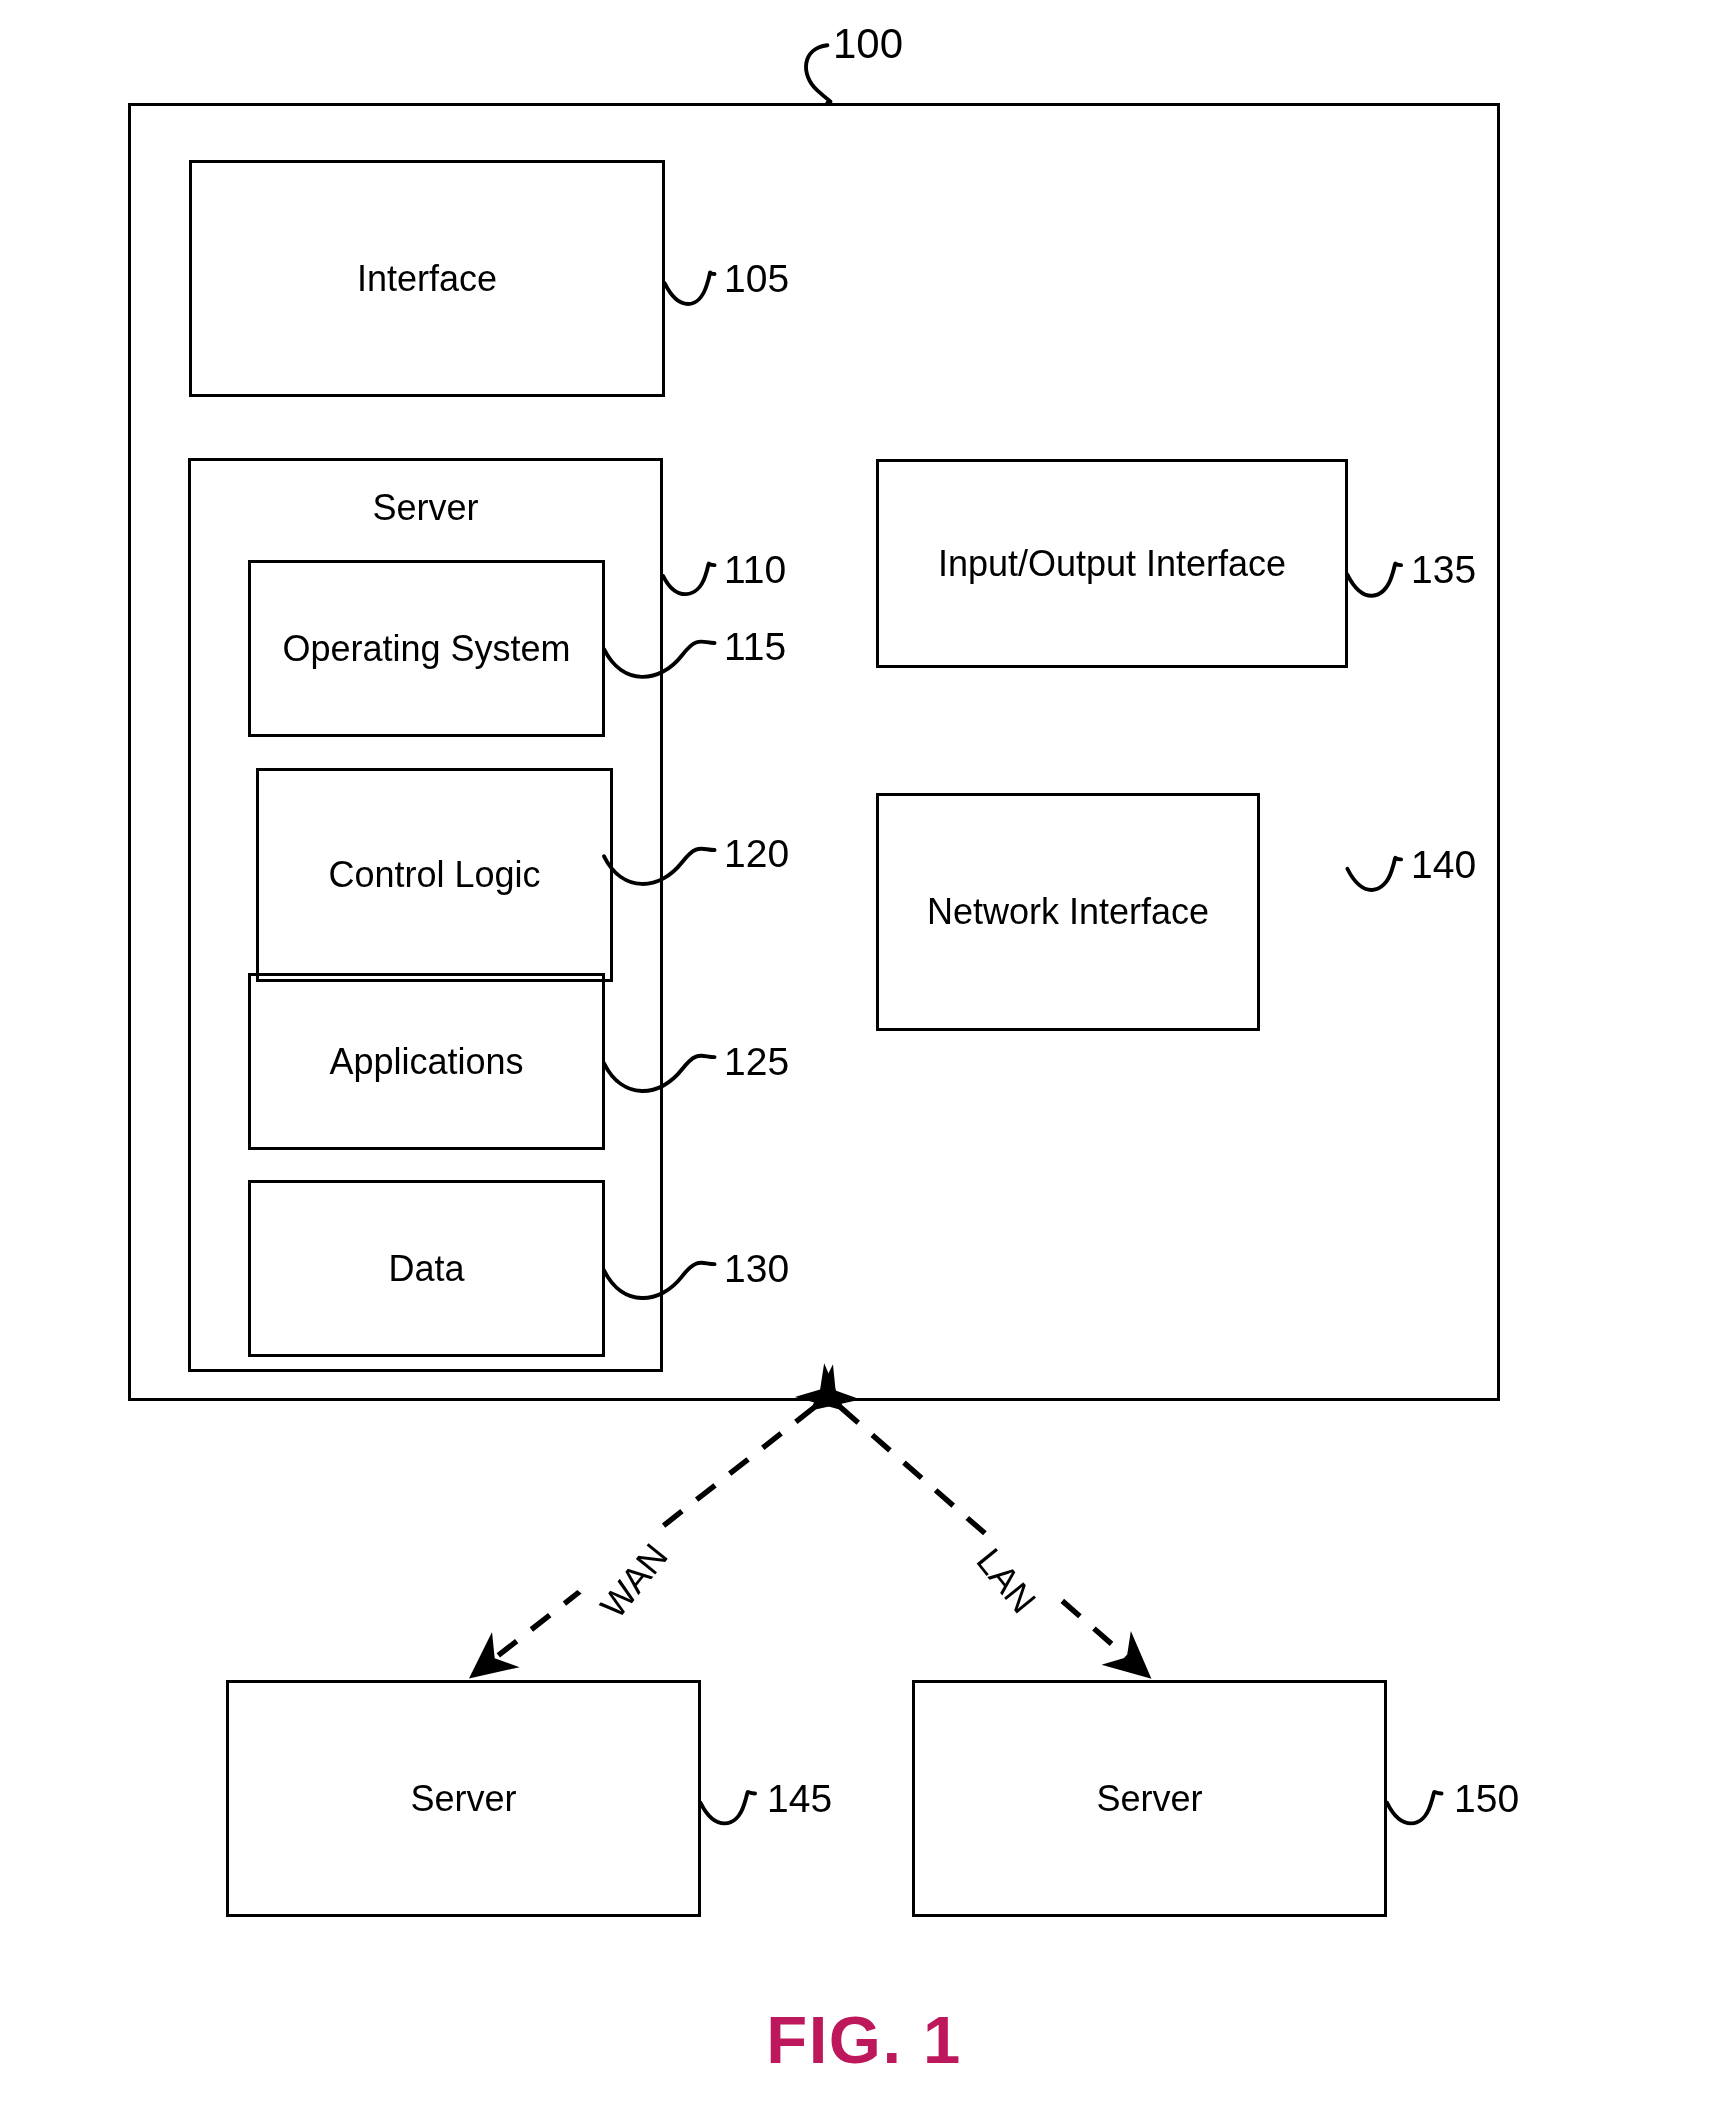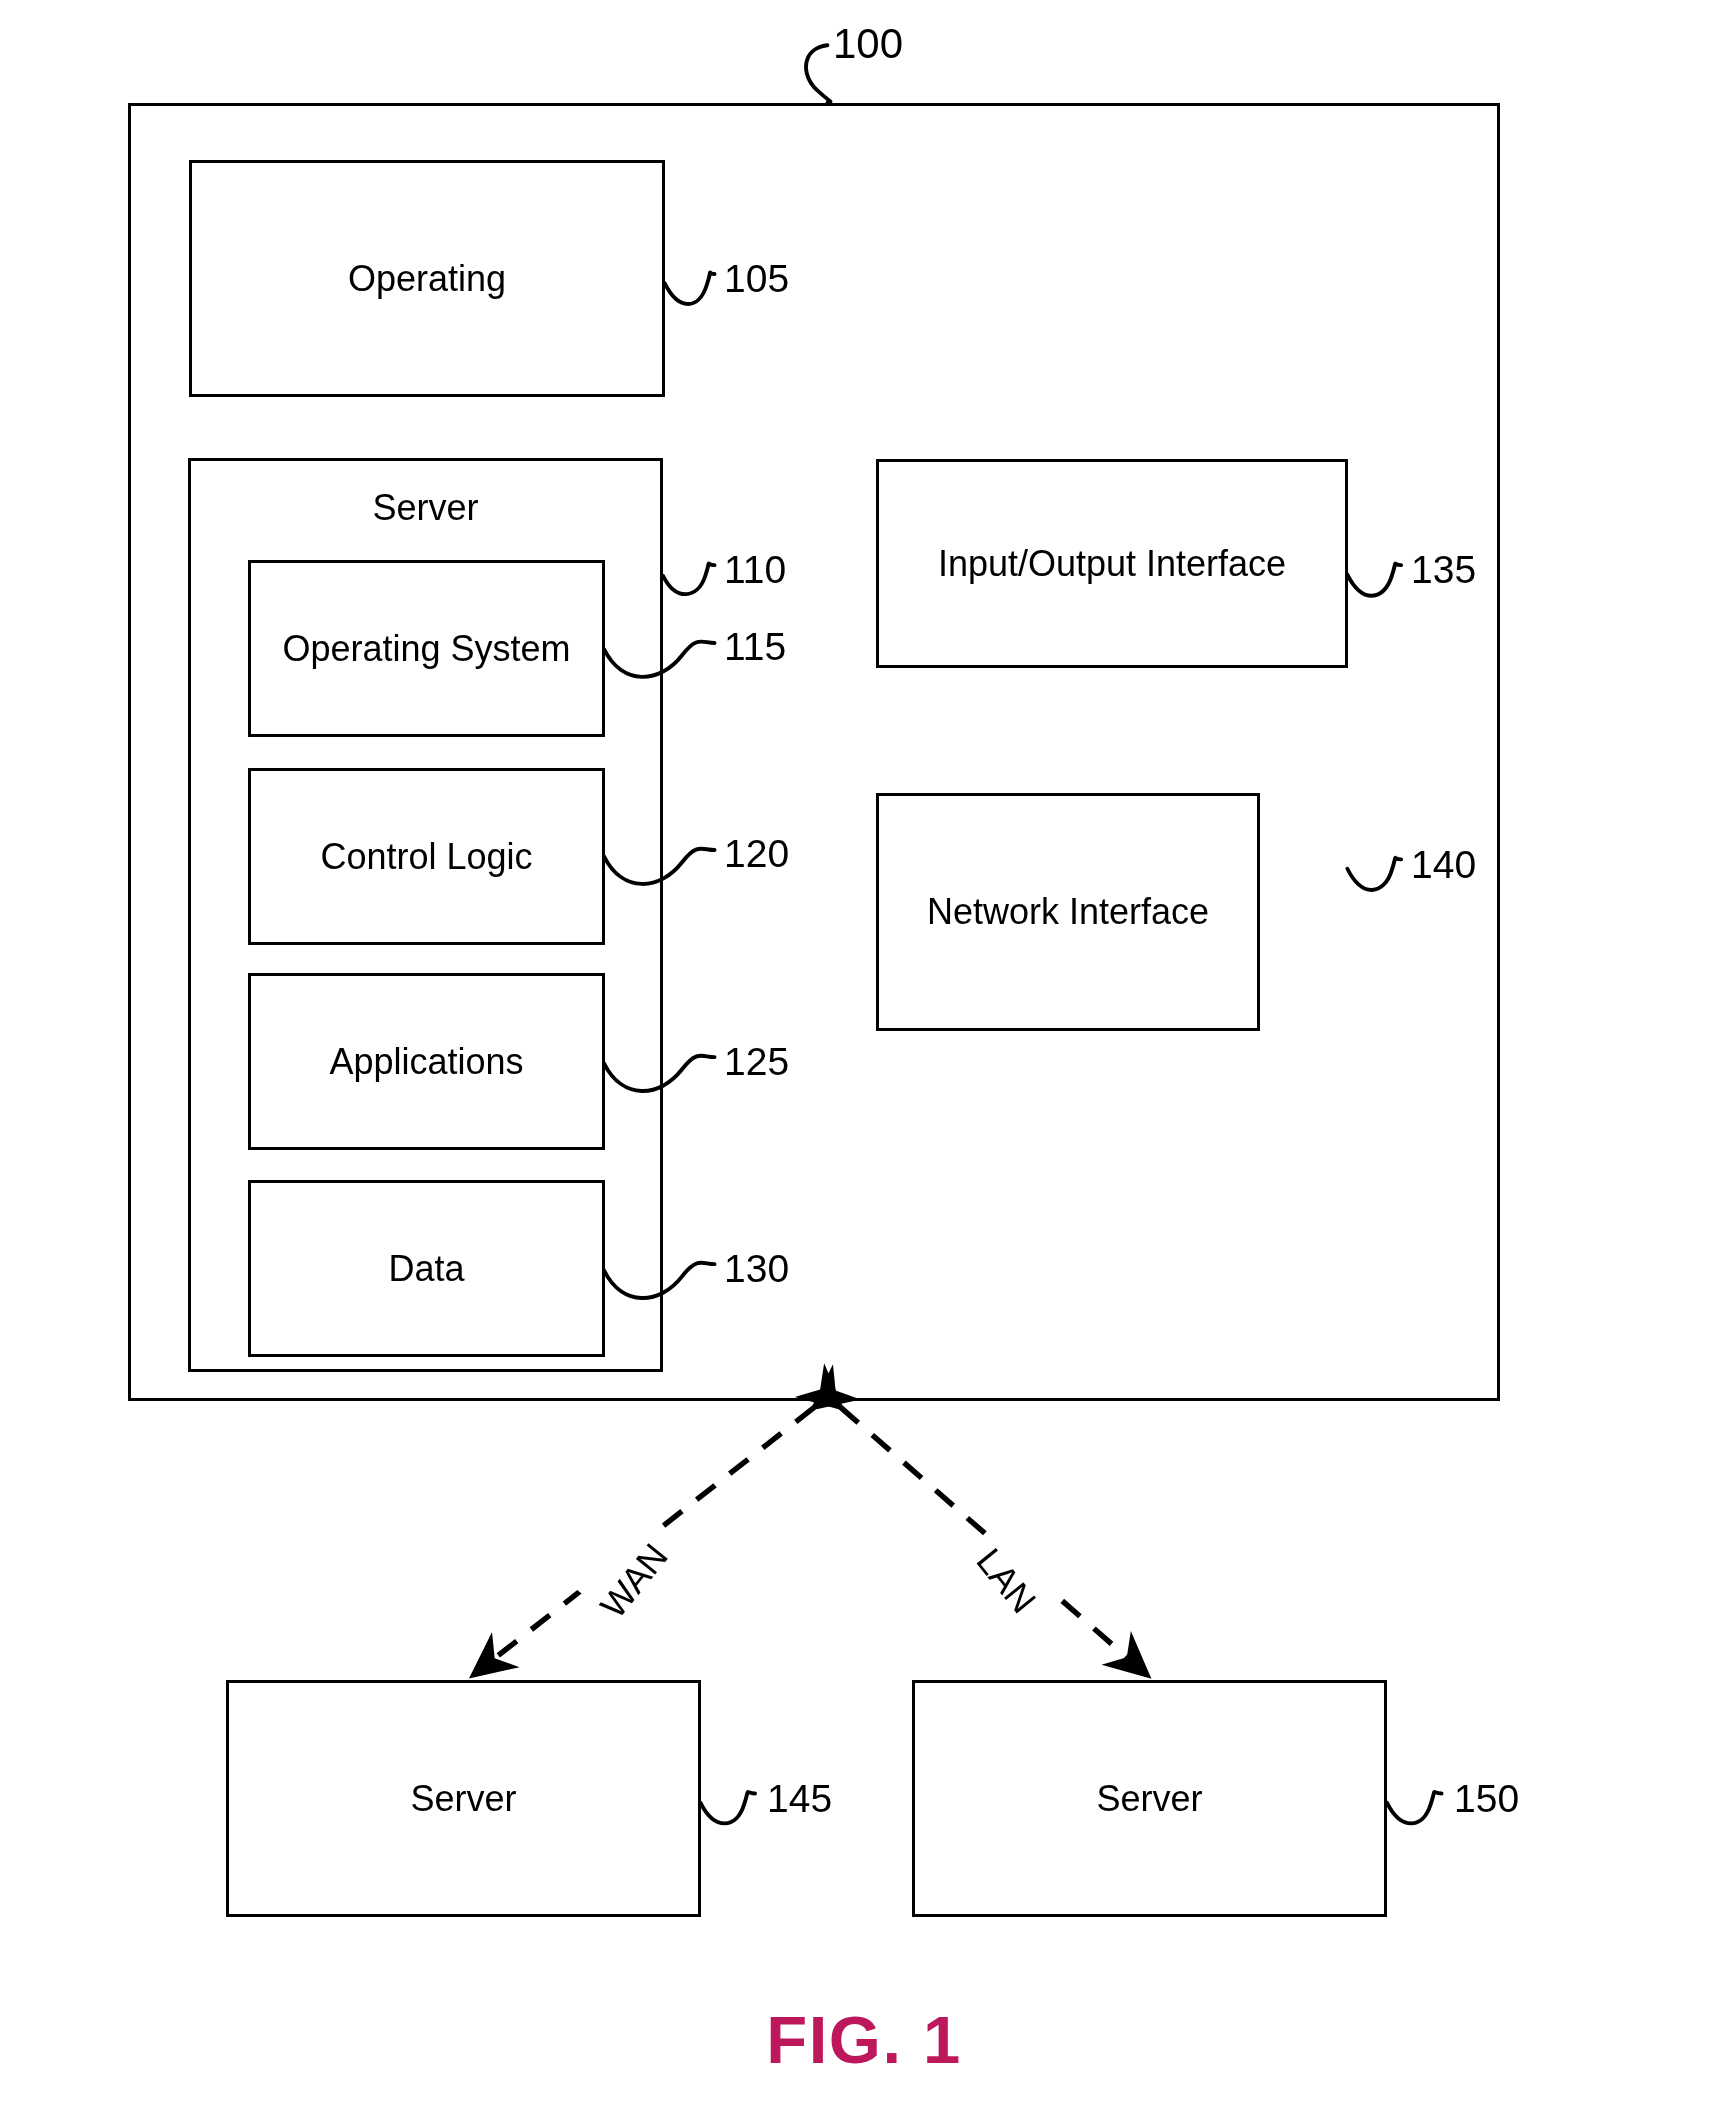--- a/index.html
+++ b/index.html
@@ -86,35 +86,35 @@
   }
 </style>
 </head>
 <body>
 
 <div id="figure-root">
 
   <div class="box" style="left:128px; top:103px; width:1372px; height:1298px;"></div>
 
   <div class="box box-inner" style="left:189px; top:160px; width:476px; height:237px;">
-    <div class="box-label label-mid">Operating</div>
+    <div class="box-label label-mid">Interface</div>
   </div>
   <div class="ref-num" style="left:724px; top:259px;">105</div>
 
   <div class="box box-inner" style="left:188px; top:458px; width:475px; height:914px;">
     <div class="box-label label-top">Server</div>
   </div>
   <div class="ref-num" style="left:724px; top:550px;text-align:right;">110</div>
 
   <div class="box box-inner" style="left:248px; top:560px; width:357px; height:177px;">
     <div class="box-label label-mid">Operating System</div>
   </div>
   <div class="ref-num" style="left:724px; top:627px;">115</div>
 
-  <div class="box box-inner" style="left:248px; top:768px; width:357px; height:177px;">
+  <div class="box box-inner" style="left:256px; top:768px; width:357px; height:214px;">
     <div class="box-label label-mid">Control Logic</div>
   </div>
   <div class="ref-num" style="left:724px; top:834px;">120</div>
 
   <div class="box box-inner" style="left:248px; top:973px; width:357px; height:177px;">
     <div class="box-label label-mid">Applications</div>
   </div>
   <div class="ref-num" style="left:724px; top:1042px;">125</div>
 
   <div class="box box-inner" style="left:248px; top:1180px; width:357px; height:177px;">

